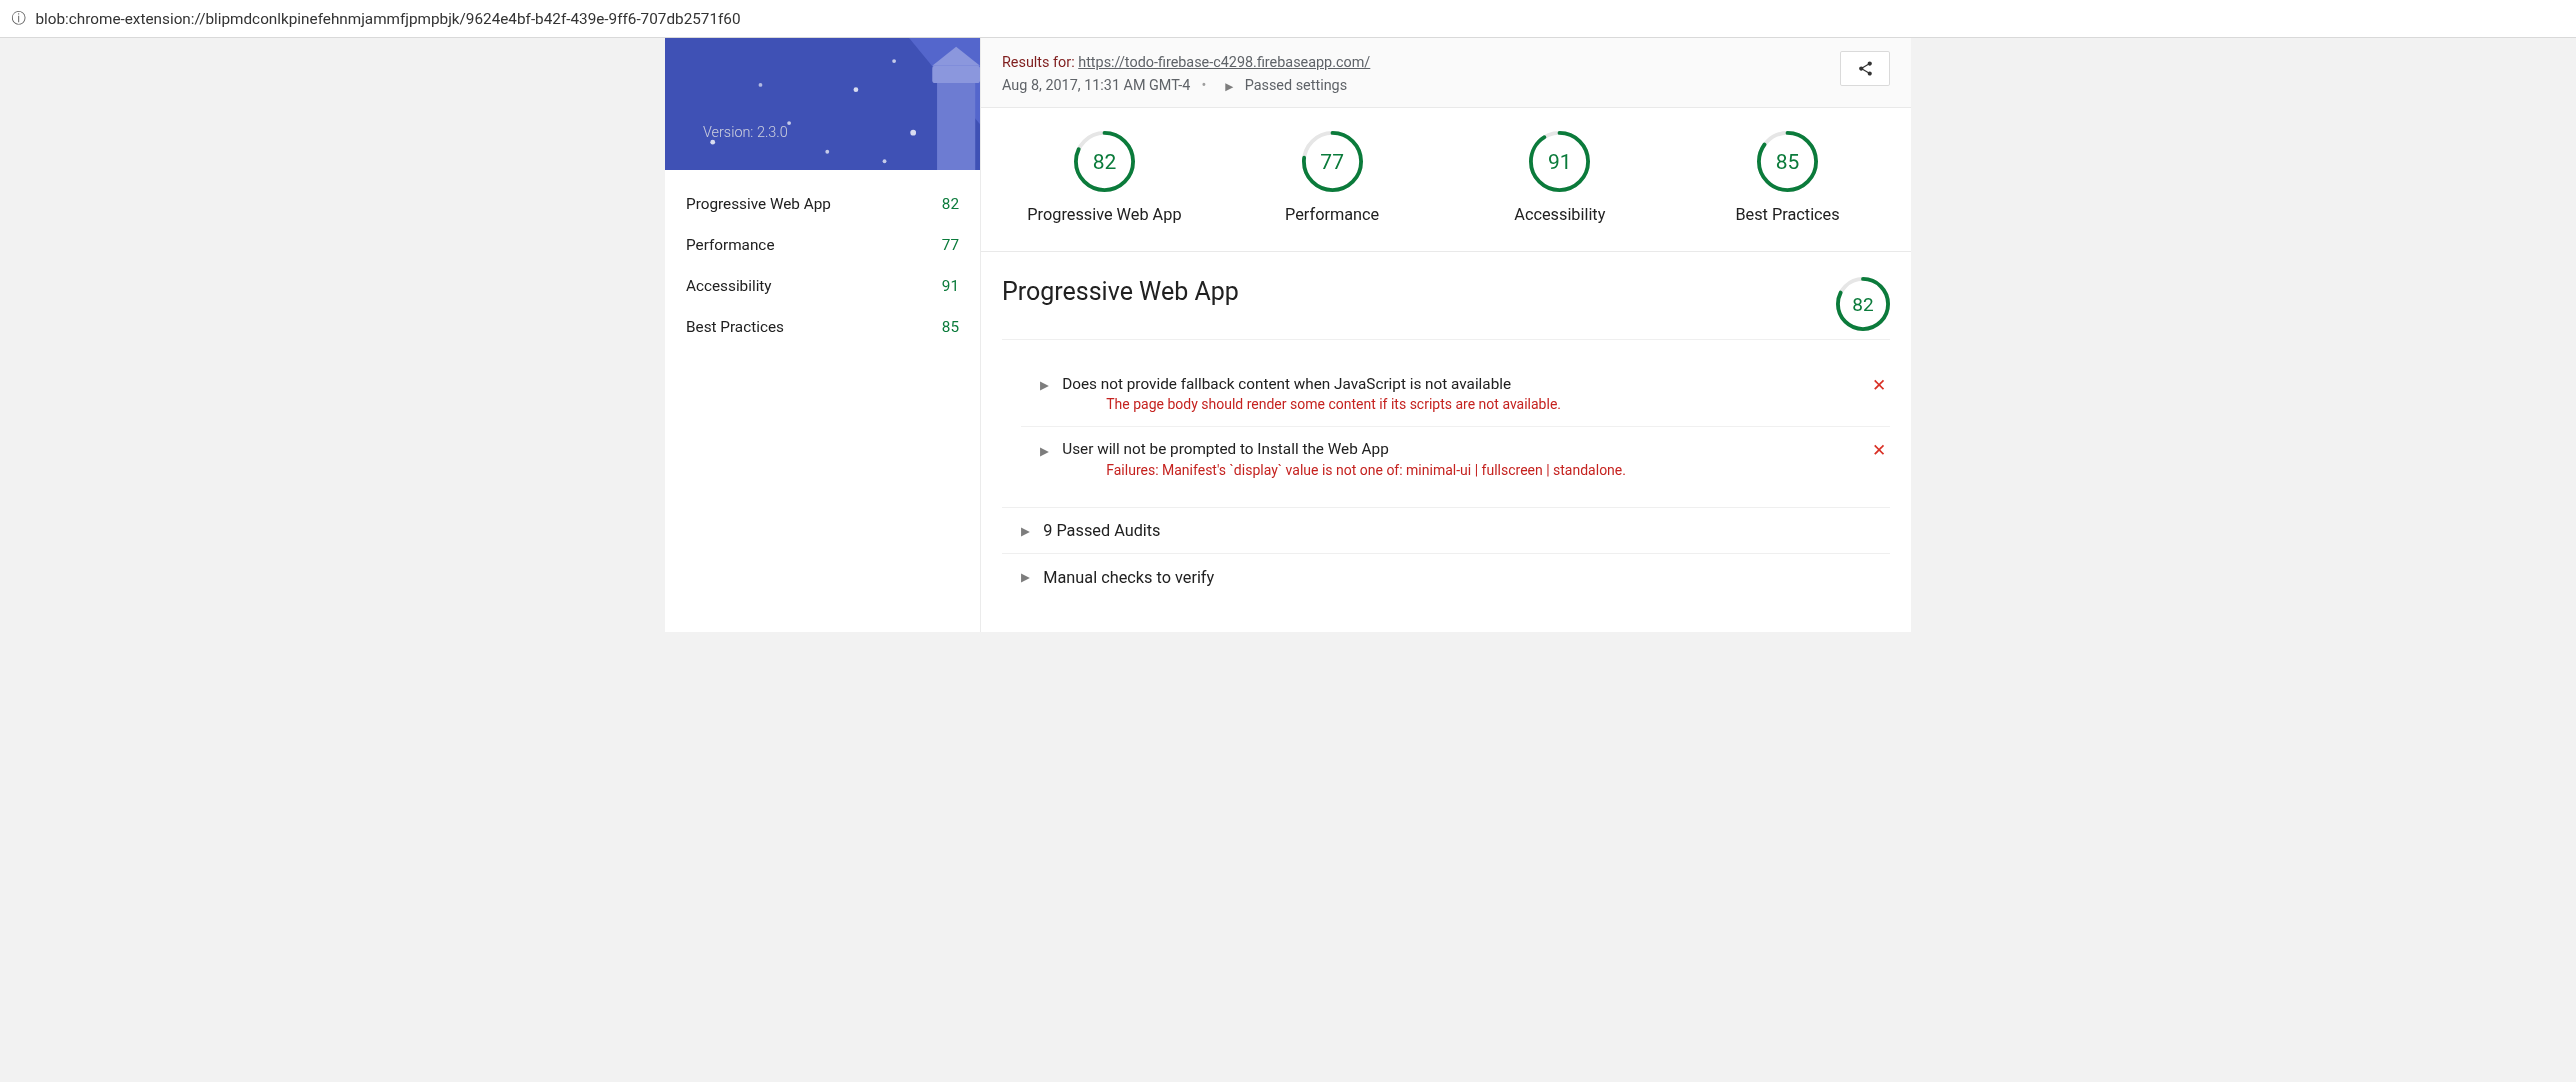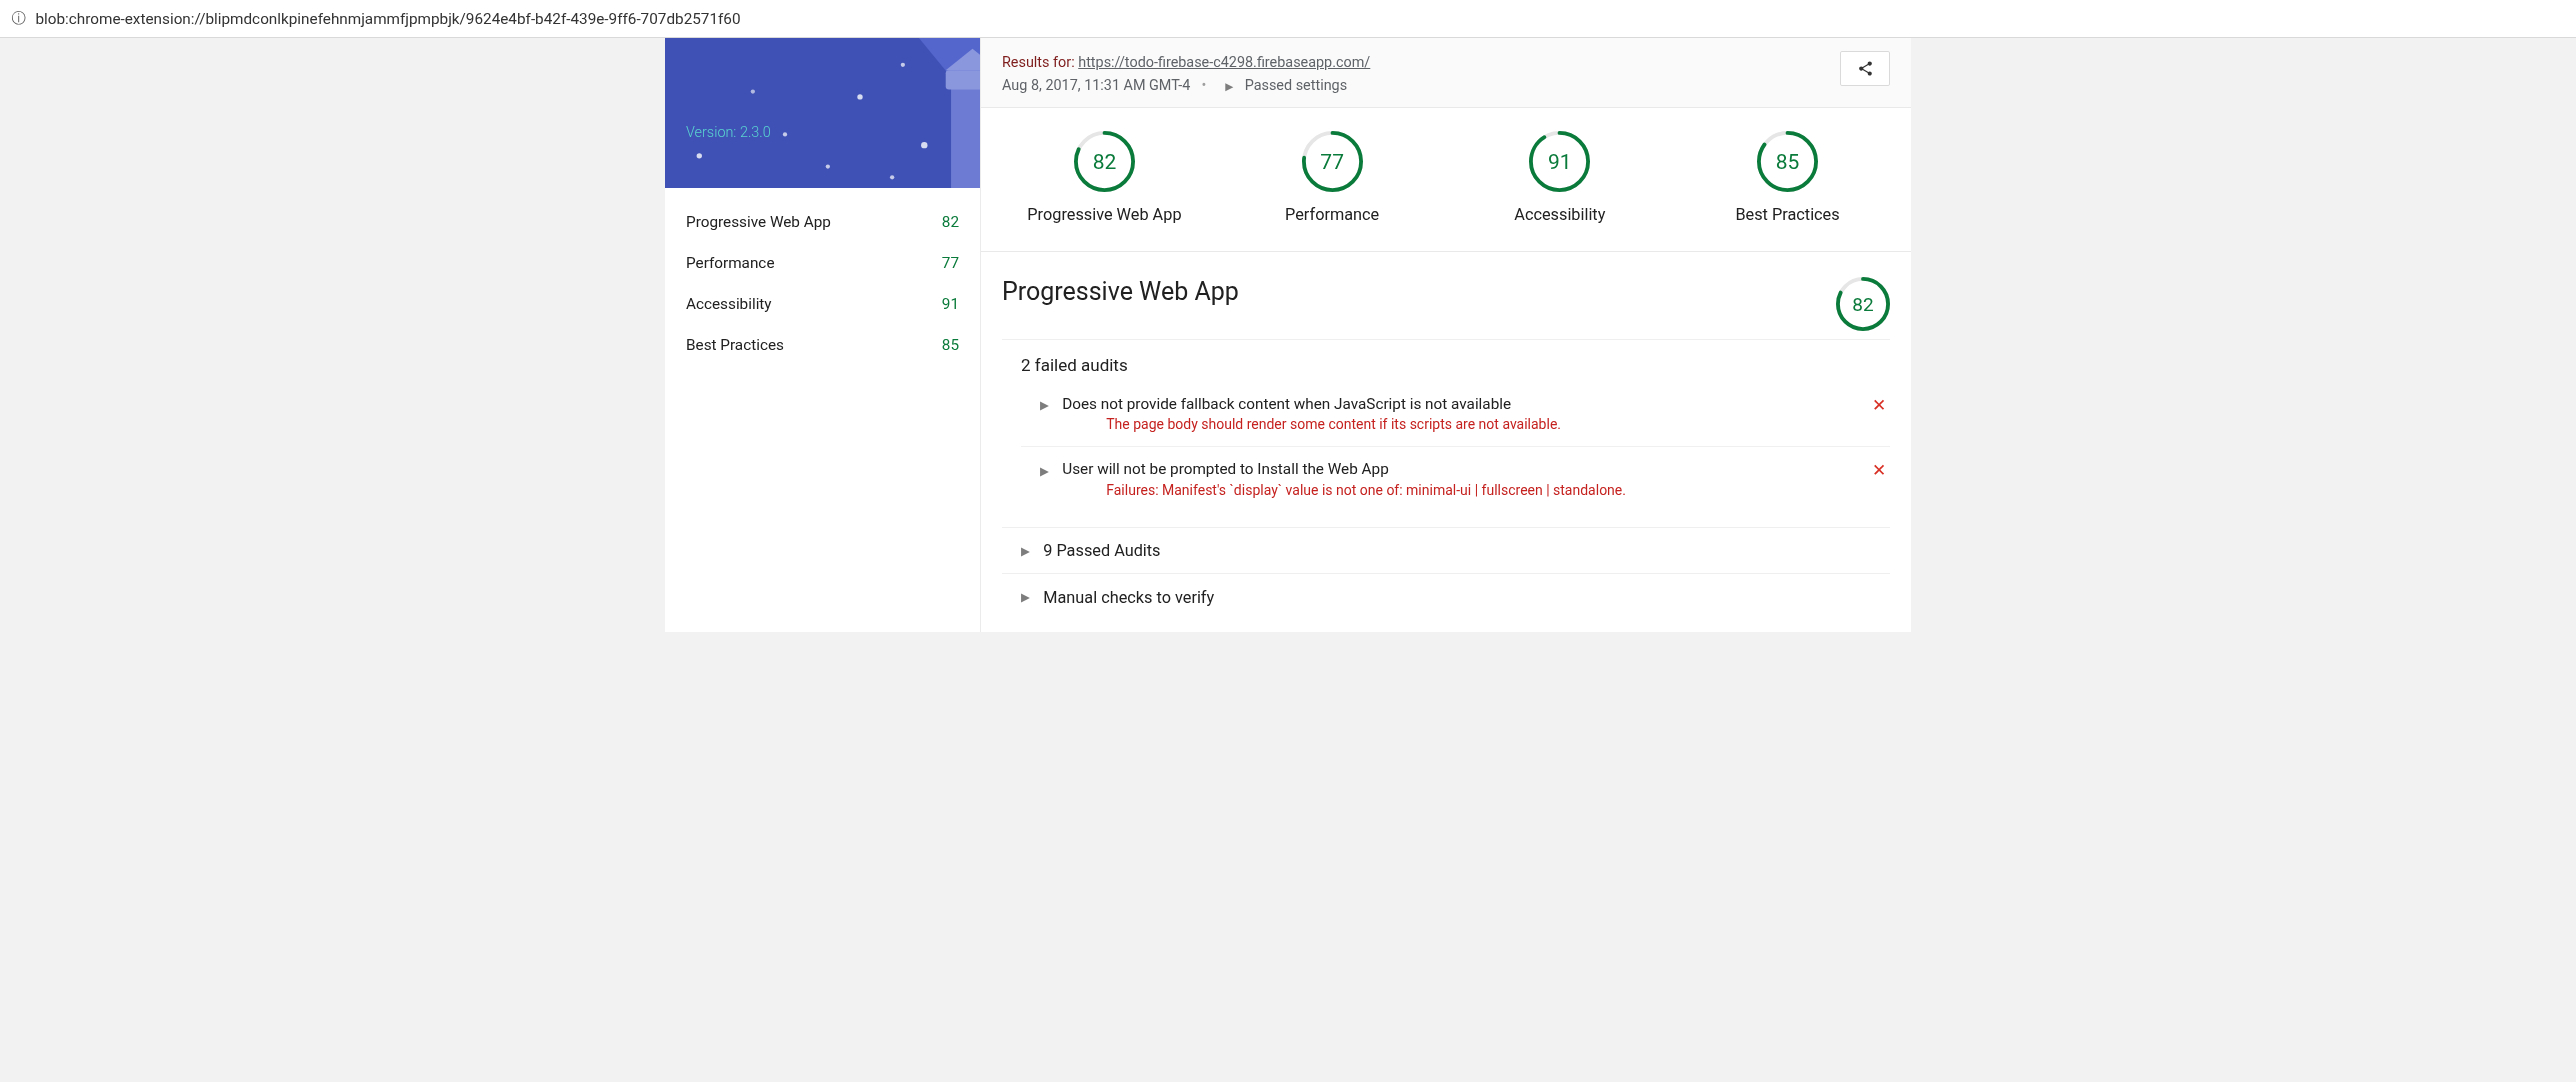--- a/index.html
+++ b/index.html
@@ -42,26 +42,26 @@
   }
 
   
   .sidebar {
     width: 316px;
     flex: 0 0 316px;
     background: #fff;
     border-right: 1px solid #ebebeb;
   }
   .brand {
-    height: 150px;
+    height: 132px;
     background: #3f51b5;
     position: relative;
     overflow: hidden;
-    color: #5eead4;
-    padding: 46px 19px 0 21px;
+    color: #e5e5e5;
+    padding: 46px 19px 0 38px;
   }
   .brand h1 { font-weight: 300; font-size: 29px; }
   .brand .version { font-size: 14.4px; opacity: .85; margin-top: 5.8px; font-weight: 300;}
   .brand-art {
     position: absolute; inset: 0;
     pointer-events: none;
   }
   .brand-art svg { width: 100%; height: 100%; }
 
   .nav {
@@ -313,21 +313,20 @@
           <div class="cat-head-text">
             <h2>Progressive Web App</h2>
           </div>
           <div class="cat-ring"><svg width="54" height="54" viewBox="0 0 56 56">
     <circle cx="28" cy="28" r="26" stroke="#e6e6e6" stroke-width="4" fill="none"></circle>
     <circle cx="28" cy="28" r="26" stroke="#0b7b3b" stroke-width="4" fill="none" stroke-dasharray="163.36281798666926" stroke-dashoffset="29.405307237600475" stroke-linecap="round"></circle>
   </svg><div class="num">82</div></div>
         </div>
 
         <div class="section expand">
-          <div class="section-title">2 failed audits</div>
           <div class="audit-list">
 
             <div class="audit">
               <span class="chevron">▶</span>
               <div class="texts">
                 <div class="title">Does not provide fallback content when JavaScript is not available</div>
                 <div class="desc">The page body should render some content if its scripts are not available.</div>
               </div>
               <span class="x">✕</span>
             </div>

